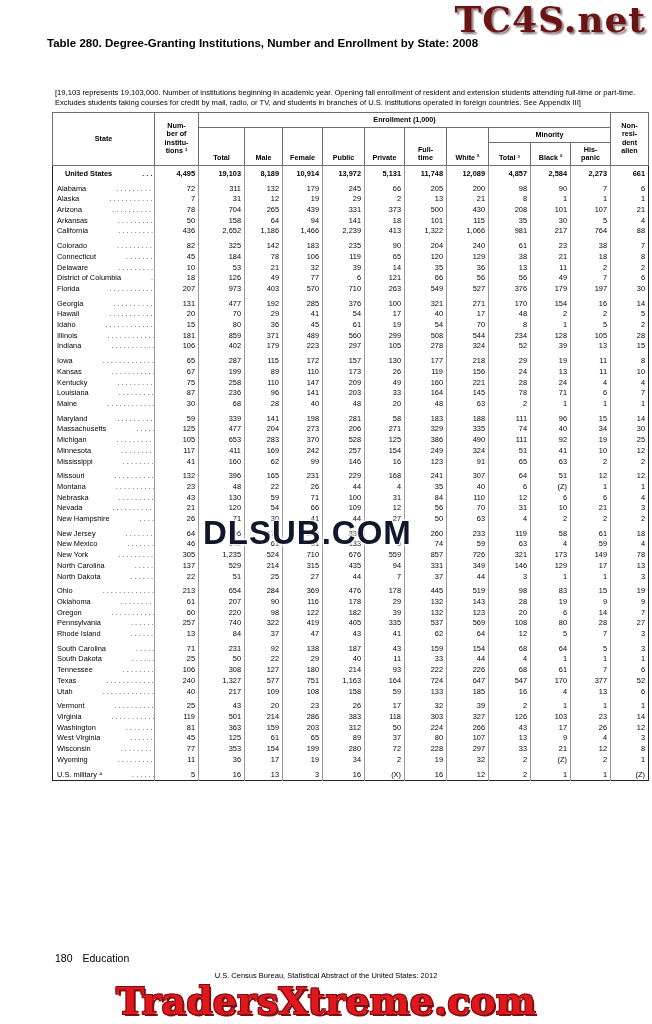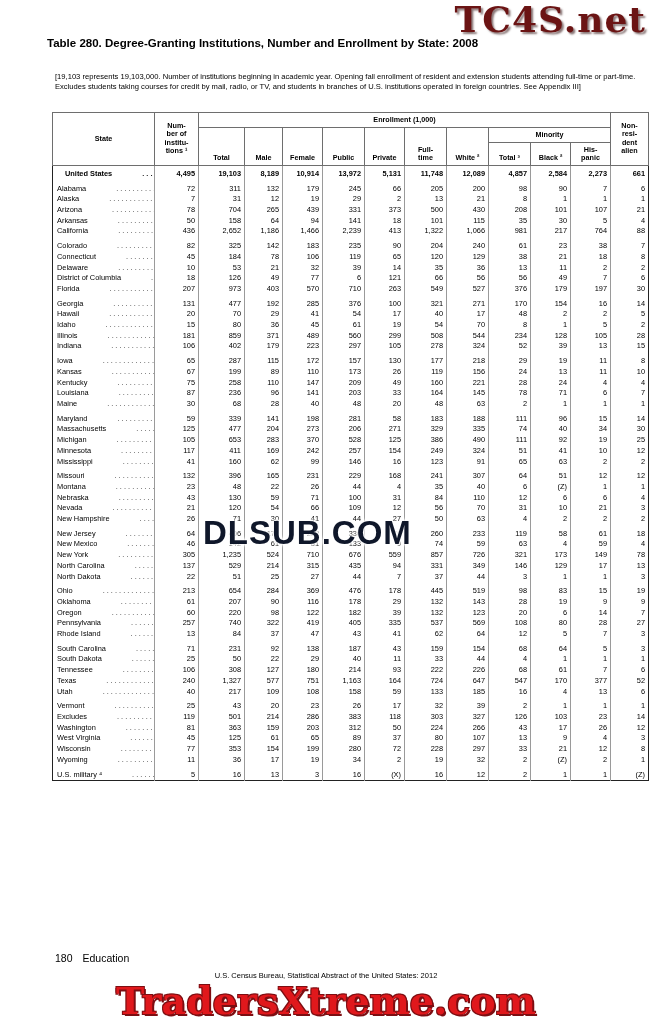--- a/index.html
+++ b/index.html
@@ -11,21 +11,21 @@
     position:absolute;top:-2px;right:6px;z-index:6;
     font-family:"DejaVu Serif", serif;font-weight:bold;font-size:36px;
     color:#6b1414;letter-spacing:1px;
     text-shadow:2px 2px 2px rgba(40,5,5,0.55);
   }
   .title{
     position:absolute;left:47px;top:36px;width:490px;
     font-size:11.5px;font-weight:bold;line-height:1.3;color:#000;
   }
   .note{
-    position:absolute;left:55px;top:72px;width:590px;
+    position:absolute;left:55px;top:88px;width:590px;
     font-size:7.6px;line-height:1.32;color:#000;
   }
   .tablewrap{position:absolute;left:52px;top:112px;width:596px;}
   table{
     border-collapse:collapse;table-layout:fixed;width:596px;
     font-size:7.4px;color:#000;
   }
   table{border:1px solid #222;}
   thead{border-bottom:1px solid #222;}
   thead th{
@@ -1066,21 +1066,21 @@
             <td class="num">32</td>
             <td class="num">39</td>
             <td class="num">2</td>
             <td class="num">1</td>
             <td class="num">1</td>
             <td class="num">1</td>
           </tr>
           <tr class="">
             <td class="state-cell">
               <div class="scwrap">
-                <span>Excludes</span>
+                <span>Virginia</span>
                 <span class="dots"> . . . . . . . . . . . . . . . . . . . . . . . . . . . . . . . . . . . . . . . . . . . . . . . . . . . . . . . . . . . . </span>
               </div>
             </td>
             <td class="num">119</td>
             <td class="num">501</td>
             <td class="num">214</td>
             <td class="num">286</td>
             <td class="num">383</td>
             <td class="num">118</td>
             <td class="num">303</td>

